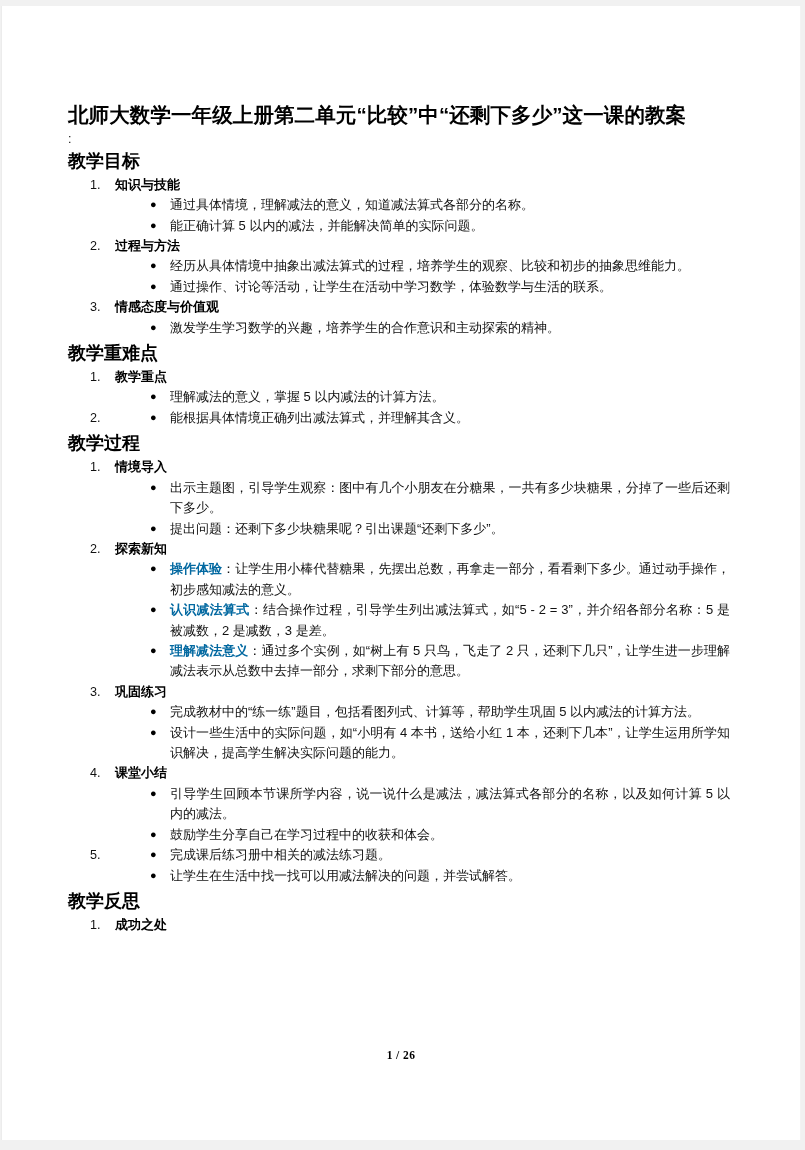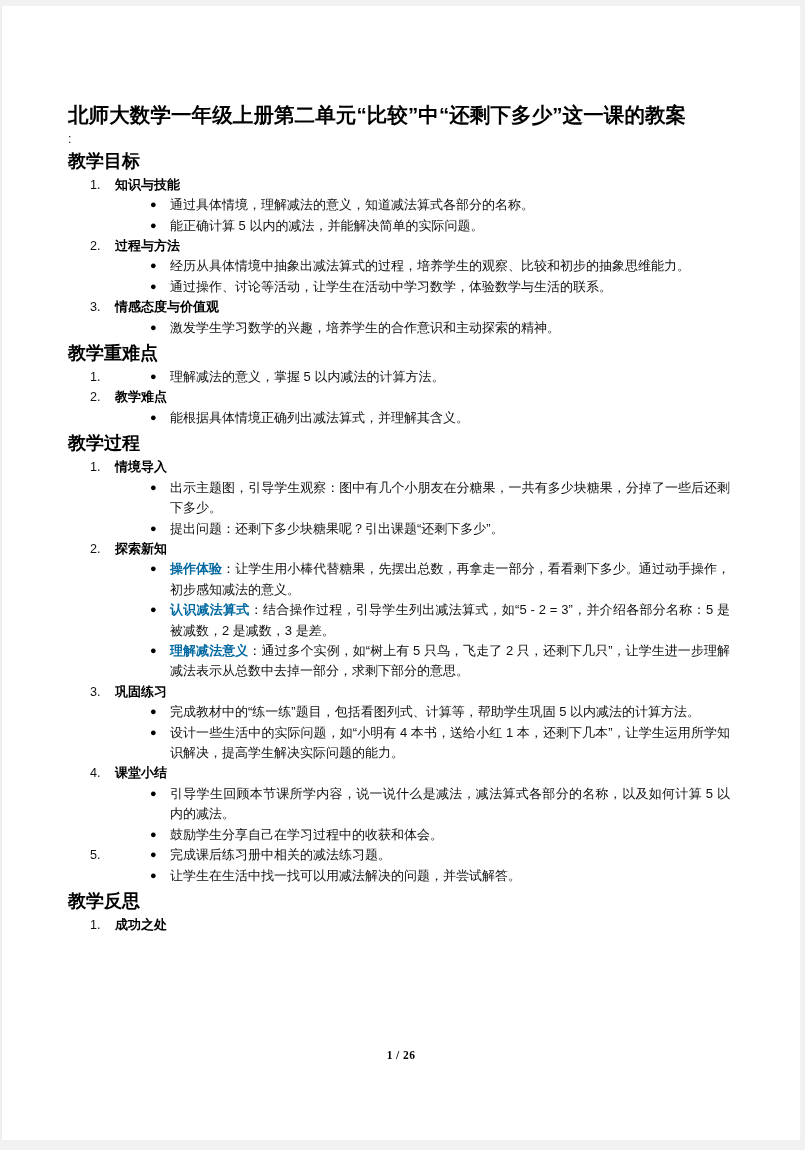--- a/index.html
+++ b/index.html
@@ -196,30 +196,30 @@
                   <span class="bul-marker">●</span>
                   <div class="bul-text">激发学生学习数学的兴趣，培养学生的合作意识和主动探索的精神。</div>
                 </li>
               </ul>
             </li>
           </ol>
           <div class="section-heading">教学重难点</div>
           <ol class="num-list">
             <li>
               <span class="num-marker">1.</span>
+              <div class="num-label">教学重点</div>
               <ul class="bul-list">
                 <li>
                   <span class="bul-marker">●</span>
                   <div class="bul-text">理解减法的意义，掌握 5 以内减法的计算方法。</div>
                 </li>
               </ul>
             </li>
             <li>
               <span class="num-marker">2.</span>
-              <div class="num-label">教学难点</div>
               <ul class="bul-list">
                 <li>
                   <span class="bul-marker">●</span>
                   <div class="bul-text">能根据具体情境正确列出减法算式，并理解其含义。</div>
                 </li>
               </ul>
             </li>
           </ol>
           <div class="section-heading">教学过程</div>
           <ol class="num-list">

